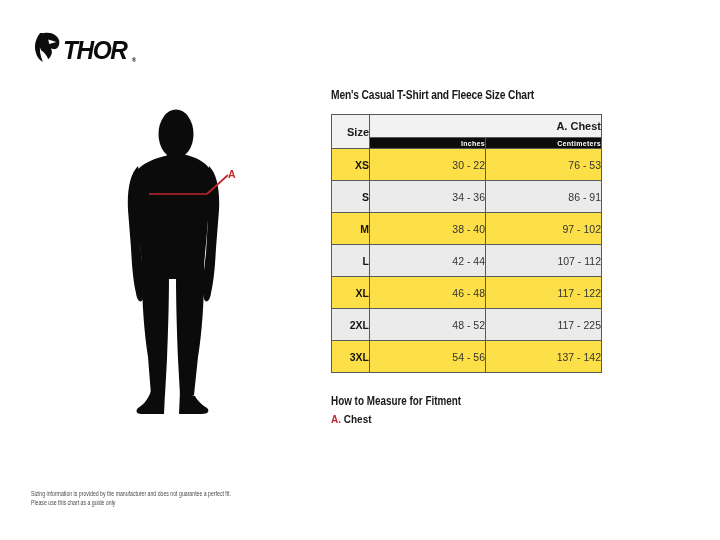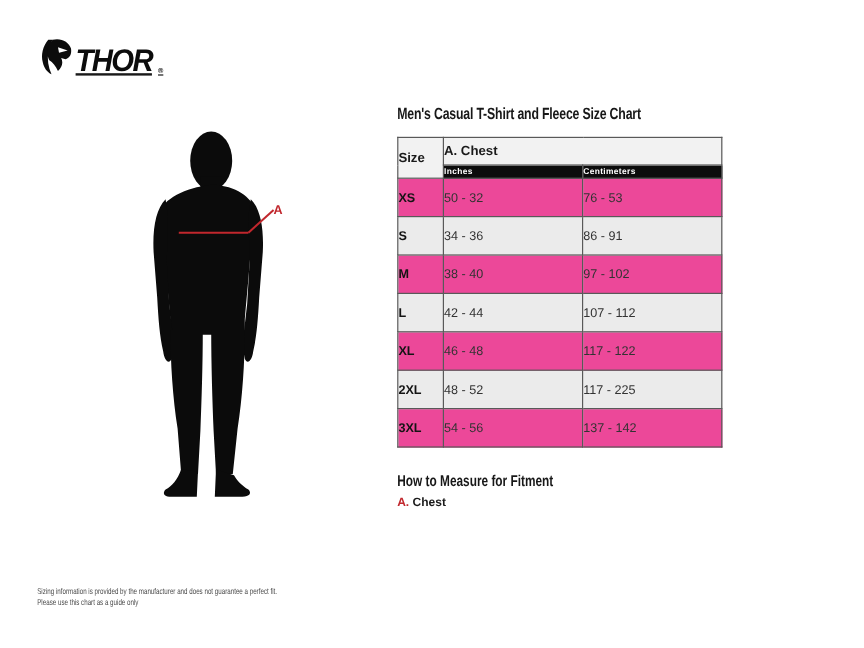--- a/index.html
+++ b/index.html
@@ -1,44 +1,44 @@
 <!DOCTYPE html>
 <html><head>
 <meta charset="utf-8">
 <style>
   html,body{margin:0;padding:0;background:#fff;}
   .canvas{
     position:relative;width:720px;height:540px;background:#ffffff;
     font-family:"Liberation Sans",sans-serif;overflow:hidden;color:#1a1a1a;
   }
   
-  .logo{position:absolute;left:33px;top:32px;display:flex;align-items:flex-end;gap:3px;text-decoration:underline;}
+  .logo{position:absolute;left:33px;top:32px;display:flex;align-items:flex-end;gap:3px;}
   .logo-icon{width:27px;height:31px;display:block;}
   .logo-text{
     font-size:26px;font-weight:bold;font-style:italic;letter-spacing:-1.5px;
     color:#0c0c0c;line-height:.95;transform:scaleX(.94);transform-origin:0 100%;
   }
   .logo-reg{font-size:6px;font-weight:bold;color:#0c0c0c;margin-left:-2px;line-height:1;}
   
   .figure{position:absolute;left:124px;top:109px;width:116px;height:312px;}
   .figure path,.figure ellipse,.figure rect{fill:#0b0b0b;}
   .figure .marker-line{stroke:#c1272d;stroke-width:1.7;fill:none;}
   .figure .marker-text{fill:#c1272d;font-size:10.5px;font-weight:bold;font-family:"Liberation Sans",sans-serif;}
   
   .chart-title{
     position:absolute;left:331px;top:87px;font-size:13.5px;font-weight:bold;color:#181818;
     white-space:nowrap;transform:scaleX(.76);transform-origin:0 0;letter-spacing:-.2px;
   }
   table.size-table{
     position:absolute;left:331px;top:114px;width:270px;border-collapse:collapse;table-layout:fixed;
   }
-  .size-table th,.size-table td{border:1px solid #595959;padding:0;text-align:left;vertical-align:middle;}
+  .size-table th,.size-table td{border:1px solid #595959;padding:0;text-align:right;vertical-align:middle;}
   .size-table .hdr th{background:#f2f2f2;font-size:11px;font-weight:bold;color:#1a1a1a;height:22px;}
   .size-table .band th{background:#0c0c0c;color:#ffffff;font-size:7px;font-weight:bold;height:10px;letter-spacing:.3px;}
-  .size-table tbody td{height:31px;font-size:10.5px;color:#333333;background:#ec4899;}
+  .size-table tbody td{height:31px;font-size:10.5px;color:#333333;background:#fde047;}
   .size-table tbody td.size-cell{font-weight:bold;color:#141414;}
   .size-table tbody tr:nth-child(even) td{background:#ebebeb;}
   
   .howto-heading{
     position:absolute;left:331px;top:393px;font-size:13px;font-weight:bold;color:#181818;
     white-space:nowrap;transform:scaleX(.76);transform-origin:0 0;
   }
   .measure-label{position:absolute;left:331px;top:414px;font-size:10px;font-weight:bold;color:#1a1a1a;white-space:nowrap;}
   .measure-label .red{color:#c1272d;}
   .measure-desc{position:absolute;left:331px;top:427px;font-size:10px;color:#3a3a3a;white-space:nowrap;letter-spacing:-.1px;}
@@ -96,21 +96,21 @@
         <th colspan="2">A. Chest</th>
       </tr>
       <tr class="band">
         <th>Inches</th>
         <th>Centimeters</th>
       </tr>
     </thead>
     <tbody>
       <tr>
         <td class="size-cell">XS</td>
-        <td>50 - 32</td>
+        <td>30 - 22</td>
         <td>76 - 53</td>
       </tr>
       <tr>
         <td class="size-cell">S</td>
         <td>34 - 36</td>
         <td>86 - 91</td>
       </tr>
       <tr>
         <td class="size-cell">M</td>
         <td>38 - 40</td>

